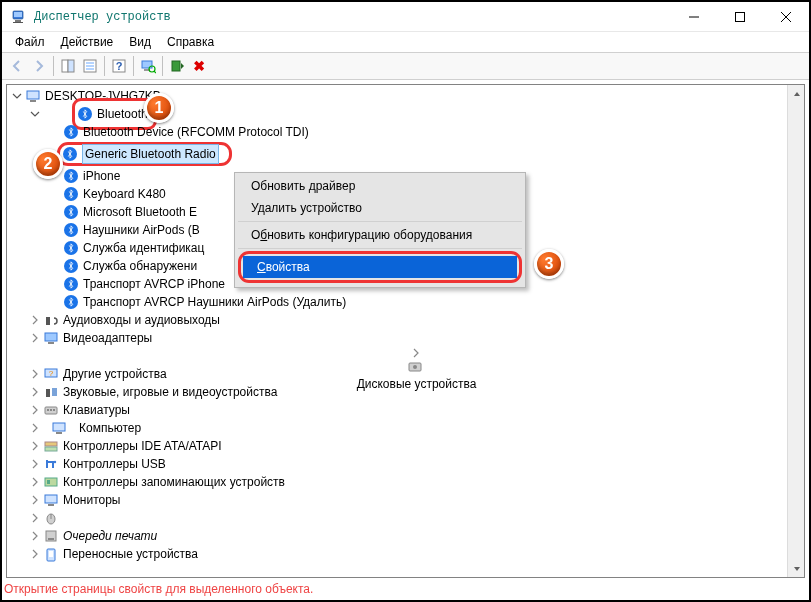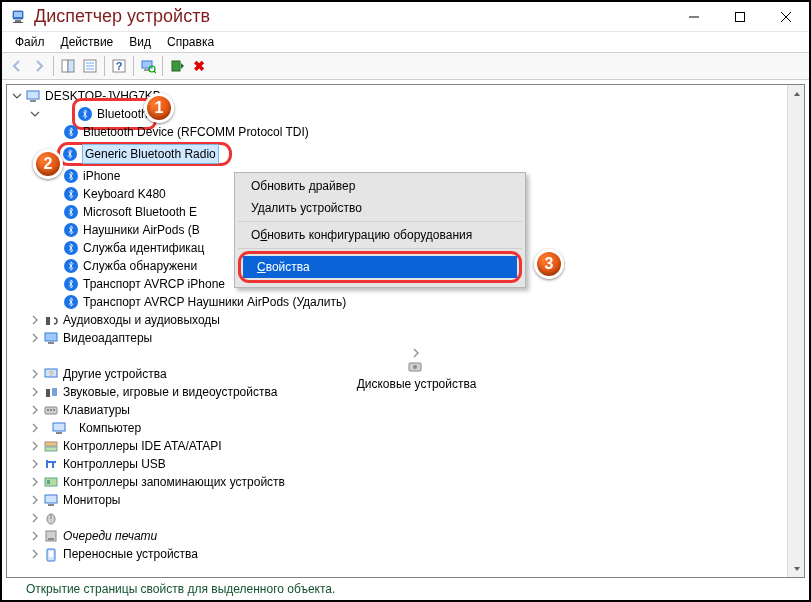--- a/index.html
+++ b/index.html
@@ -1,20 +1,20 @@
 <!DOCTYPE html>
 <html><head>
 <meta charset="utf-8">
 <style>
   * { box-sizing: border-box; font-family: "Segoe UI", Tahoma, sans-serif; }
   body { margin:0; background:#fff; width:811px; height:602px; overflow:hidden; border:2px solid #000; position:relative; }
 
   .titlebar { height:30px; display:flex; align-items:center; padding:0 0 0 8px; background:#fff; border-bottom:1px solid #e8e8e8; }
   .titlebar .app-icon { width:16px; height:16px; margin-right:8px; }
-  .titlebar .title { font-size:18px; color:#7f1d1d; flex:1; }
+  .titlebar .title { font-size:12px; color:#0f766e; flex:1;font-family:Liberation Mono, monospace; }
   .win-btn { width:46px; height:30px; display:flex; align-items:center; justify-content:center; }
   .win-btn svg { width:10px; height:10px; }
 
   .menubar { height:20px; display:flex; gap:2px; padding:2px 6px 0 6px; font-size:12px; }
   .menubar .mitem { padding:1px 7px; }
 
   .toolbar { height:28px; border-top:1px solid #d0d0d0; border-bottom:1px solid #d0d0d0; background:#f8f8f8; display:flex; align-items:center; padding:0 4px; gap:0; }
   .tb-sep { width:1px; height:20px; background:#c0c0c0; margin:0 3px; }
   .tb-btn { width:22px; height:22px; display:flex; align-items:center; justify-content:center; position:relative; }
   .tb-btn svg { width:16px; height:16px; }
@@ -35,21 +35,21 @@
   .sb-btn.top{top:0}.sb-btn.bot{bottom:0}
 
   .ctx { position:absolute; left:232px; top:170px; width:292px; background:#e5e5e5; border:1px solid #b6b6b6; box-shadow:3px 3px 4px rgba(0,0,0,.25); font-size:12px; padding:2px; }
   .ctx-row { padding:4px 10px 4px 14px; color:#000; }
   .ctx-sep { height:1px; background:#d0d0d0; margin:2px 1px; }
   .ctx-sel-wrap { border:3px solid #e33; border-radius:11px; padding:2px; margin:1px 1px 2px 1px; }
   .ctx-sel { background:#0a64d8; color:#fff; padding:4px 10px 4px 14px; display:flex; align-items:center; }
 
   .badge { position:absolute; width:30px; height:30px; border-radius:50%; background:radial-gradient(circle at 30% 30%, #ff7a2e, #d13e00); border:3px solid #fff; box-shadow:0 1px 3px rgba(0,0,0,.5),inset 0 -3px 4px rgba(0,0,0,.3); color:#fff; font-weight:bold; font-size:16px; display:flex; align-items:center; justify-content:center; }
 
-  .status { position:absolute; left:22px; right:4px; bottom:2px; height:18px; font-size:12px; color:#14532d; padding-left:2px; display:flex; align-items:center; }
+  .status { position:absolute; left:0; right:4px; bottom:2px; height:18px; font-size:12px; color:#ef4444; padding-left:2px; display:flex; align-items:center; }
 
   .bt-ico { width:14px; height:14px; border-radius:50%; background:#1a73e8; display:flex; align-items:center; justify-content:center; }
   .bt-ico svg { width:8px; height:10px; }
   .underline-char { text-decoration:underline; }
 </style>
 </head>
 <body>
 
 <div class="titlebar">
   <span class="app-icon">

